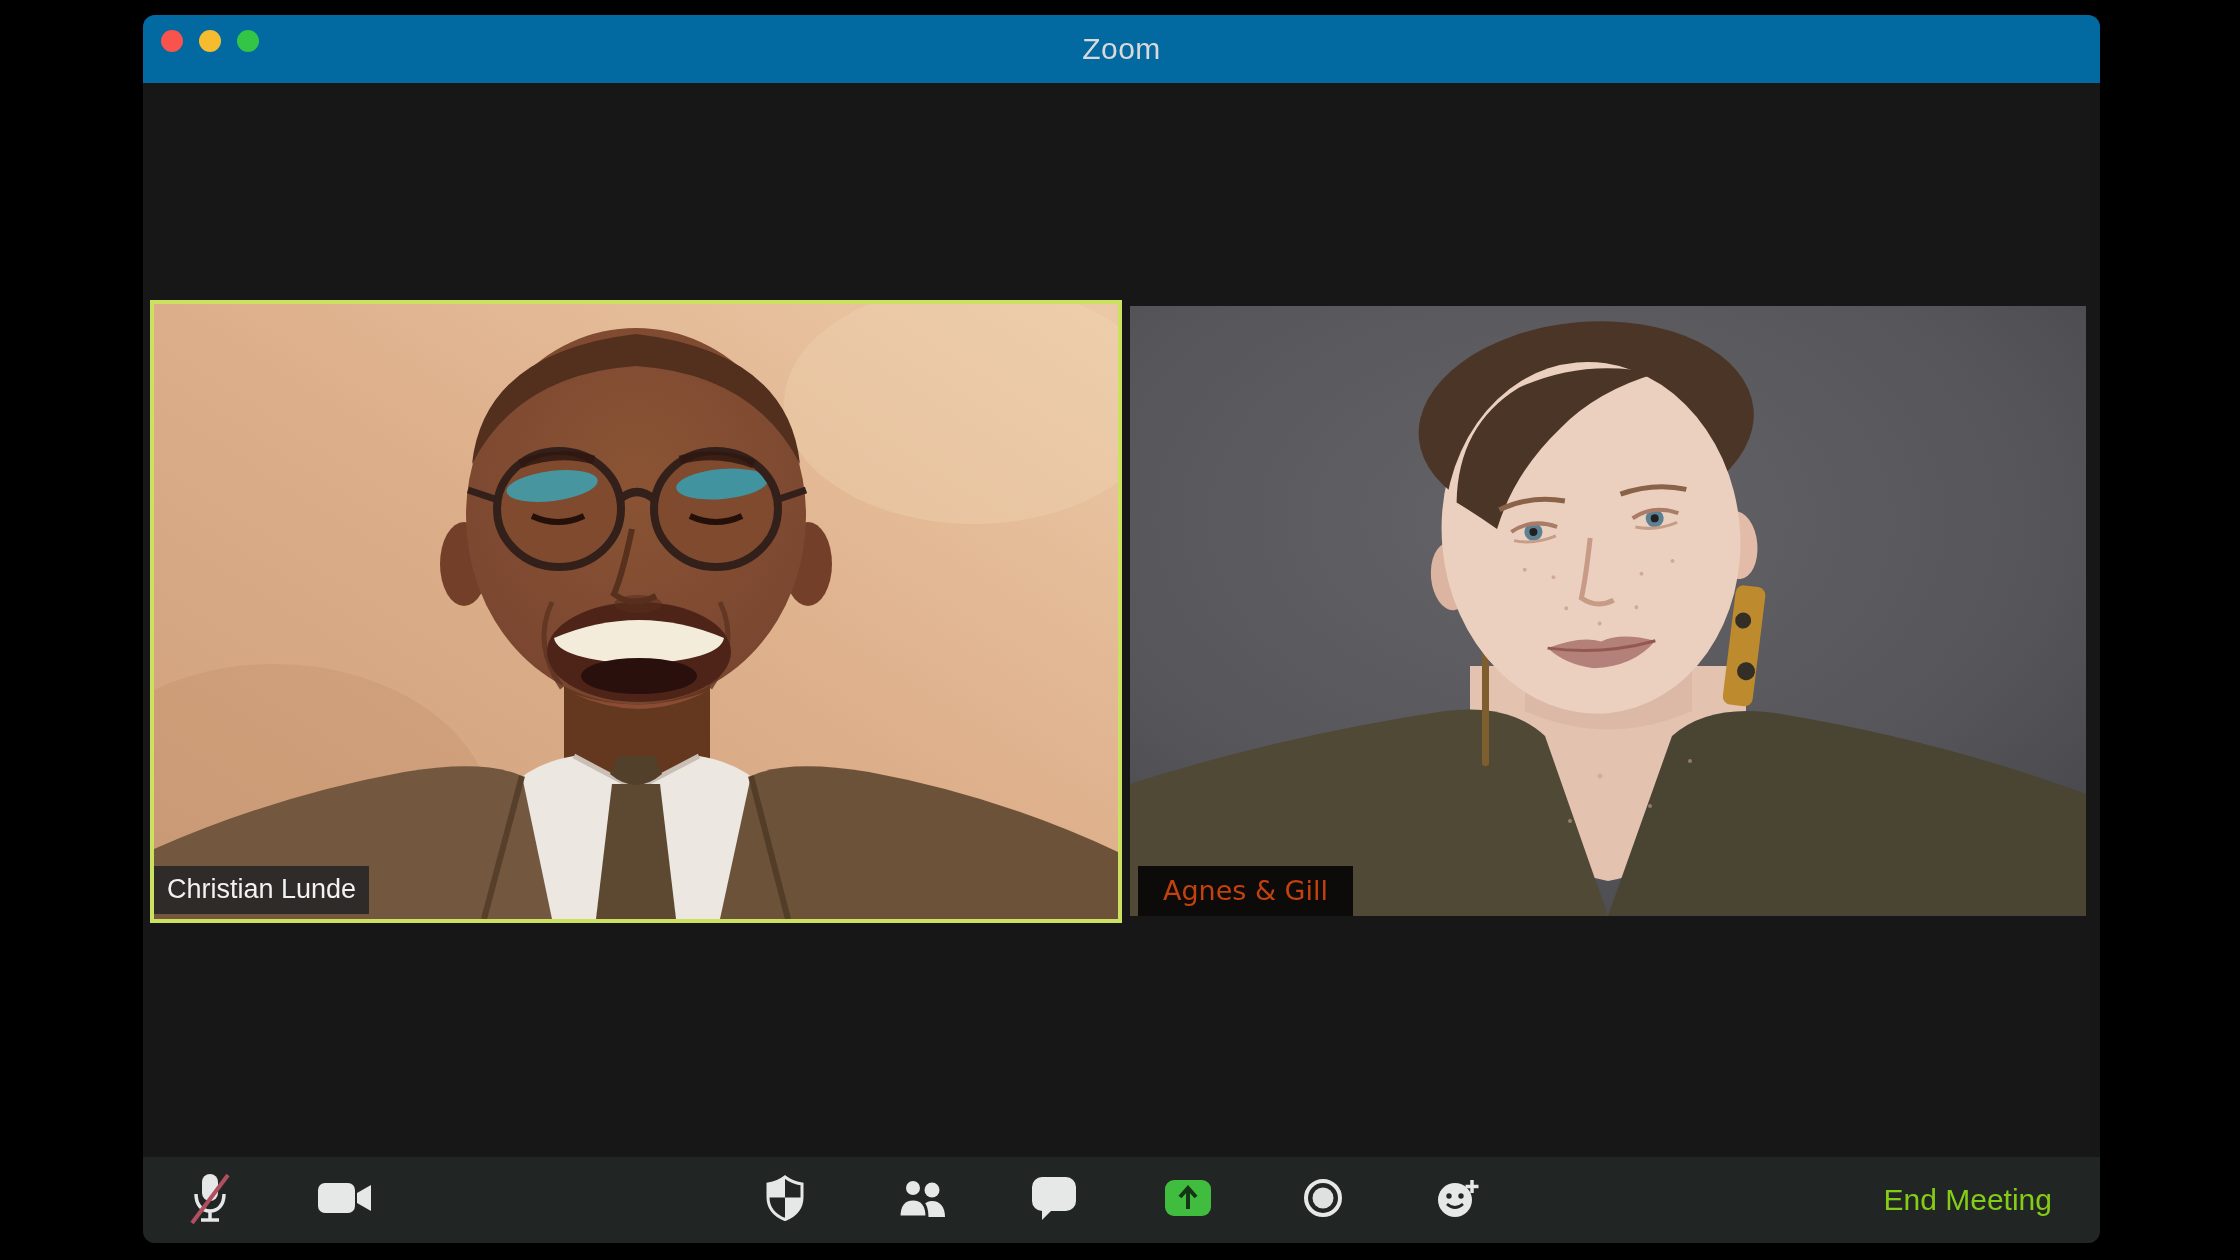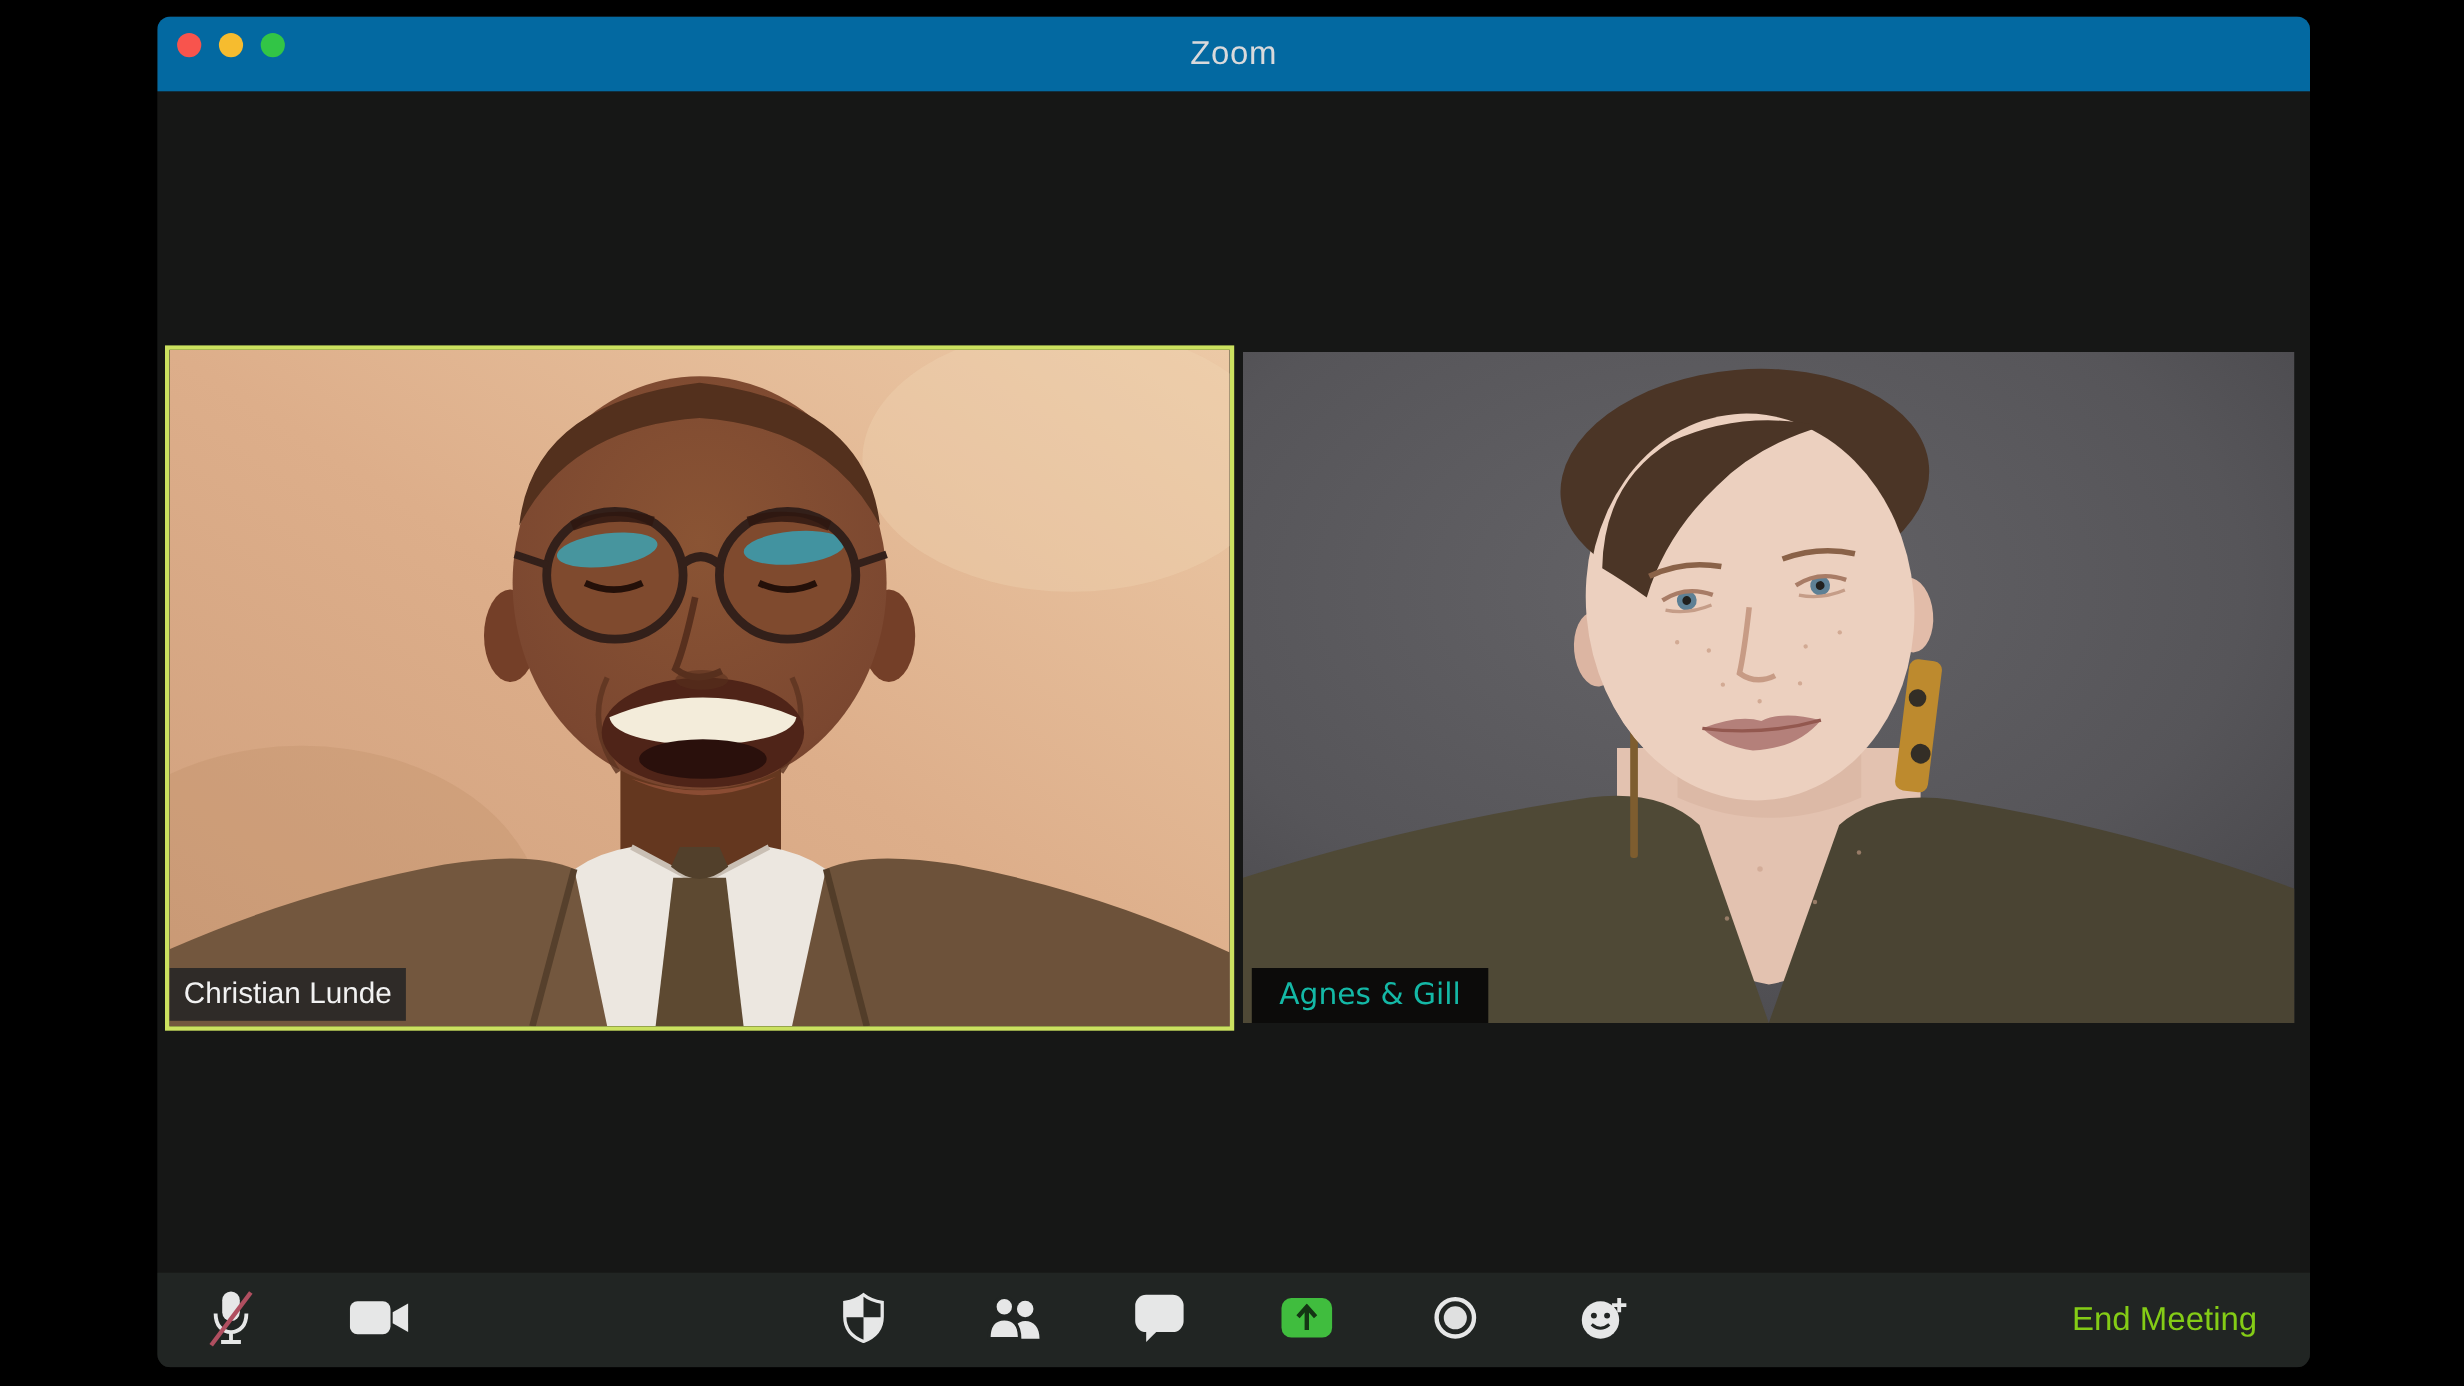--- a/index.html
+++ b/index.html
@@ -13,38 +13,38 @@
   }
   
   .titlebar{
     position:absolute;left:0;top:0;width:100%;height:68px;background:#0369a1;
     display:flex;align-items:center;justify-content:center;
   }
   .traffic-lights{position:absolute;left:18px;top:0;height:51px;display:flex;align-items:center;gap:16px;}
   .light{width:22px;height:22px;border-radius:50%;}
   .title-text{color:#d9d9db;font-size:30px;letter-spacing:.5px;}
   
-  .tile{position:absolute;overflow:hidden;margin-top:14px;}
+  .tile{position:absolute;overflow:hidden;}
   .tile-left{
     left:7px;top:285px;width:964px;height:615px;
     border:4px solid #cbe15f;
   }
   .tile-right{left:987px;top:291px;width:956px;height:610px;}
   .tile svg{display:block;}
   .name-tag{
     position:absolute;color:#f2f2f2;font-size:27px;line-height:1.1;
     white-space:nowrap;
   }
   .name-tag-left{
     left:0;bottom:5px;background:rgba(38,38,38,.88);
     padding:9px 13px;font-weight:500;
   }
   .name-tag-right{
     left:8px;bottom:0;background:rgba(8,8,8,.95);
-    padding:10px 25px;font-family:"DejaVu Sans",sans-serif;font-weight:400;color:#14b8a6;
+    padding:10px 25px;font-family:"DejaVu Sans",sans-serif;font-weight:400;color:#c2410c;
   }
   
   .toolbar{
     position:absolute;left:0;bottom:0;width:100%;height:86px;background:#212523;
   }
   .tool{
     position:absolute;top:4px;width:72px;height:74px;
     display:flex;align-items:center;justify-content:center;cursor:pointer;
   }
   .share-pill{

